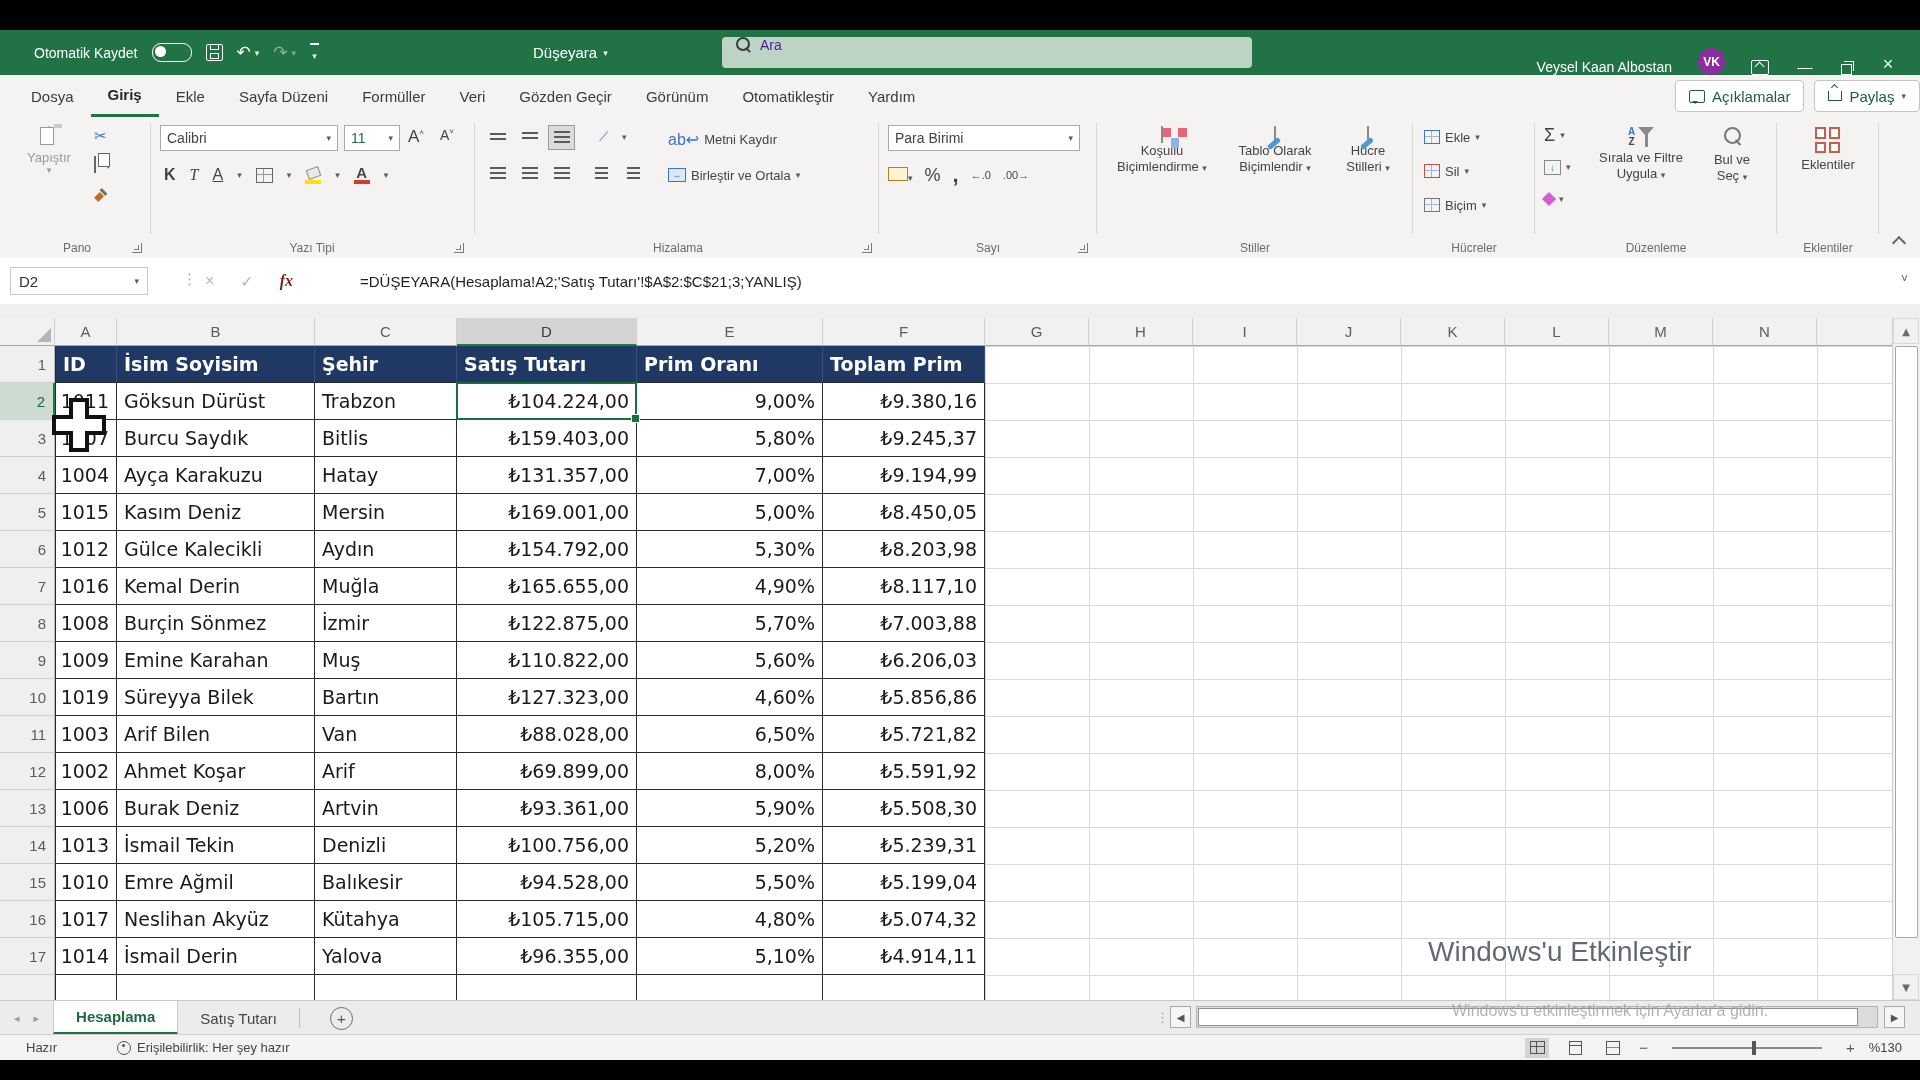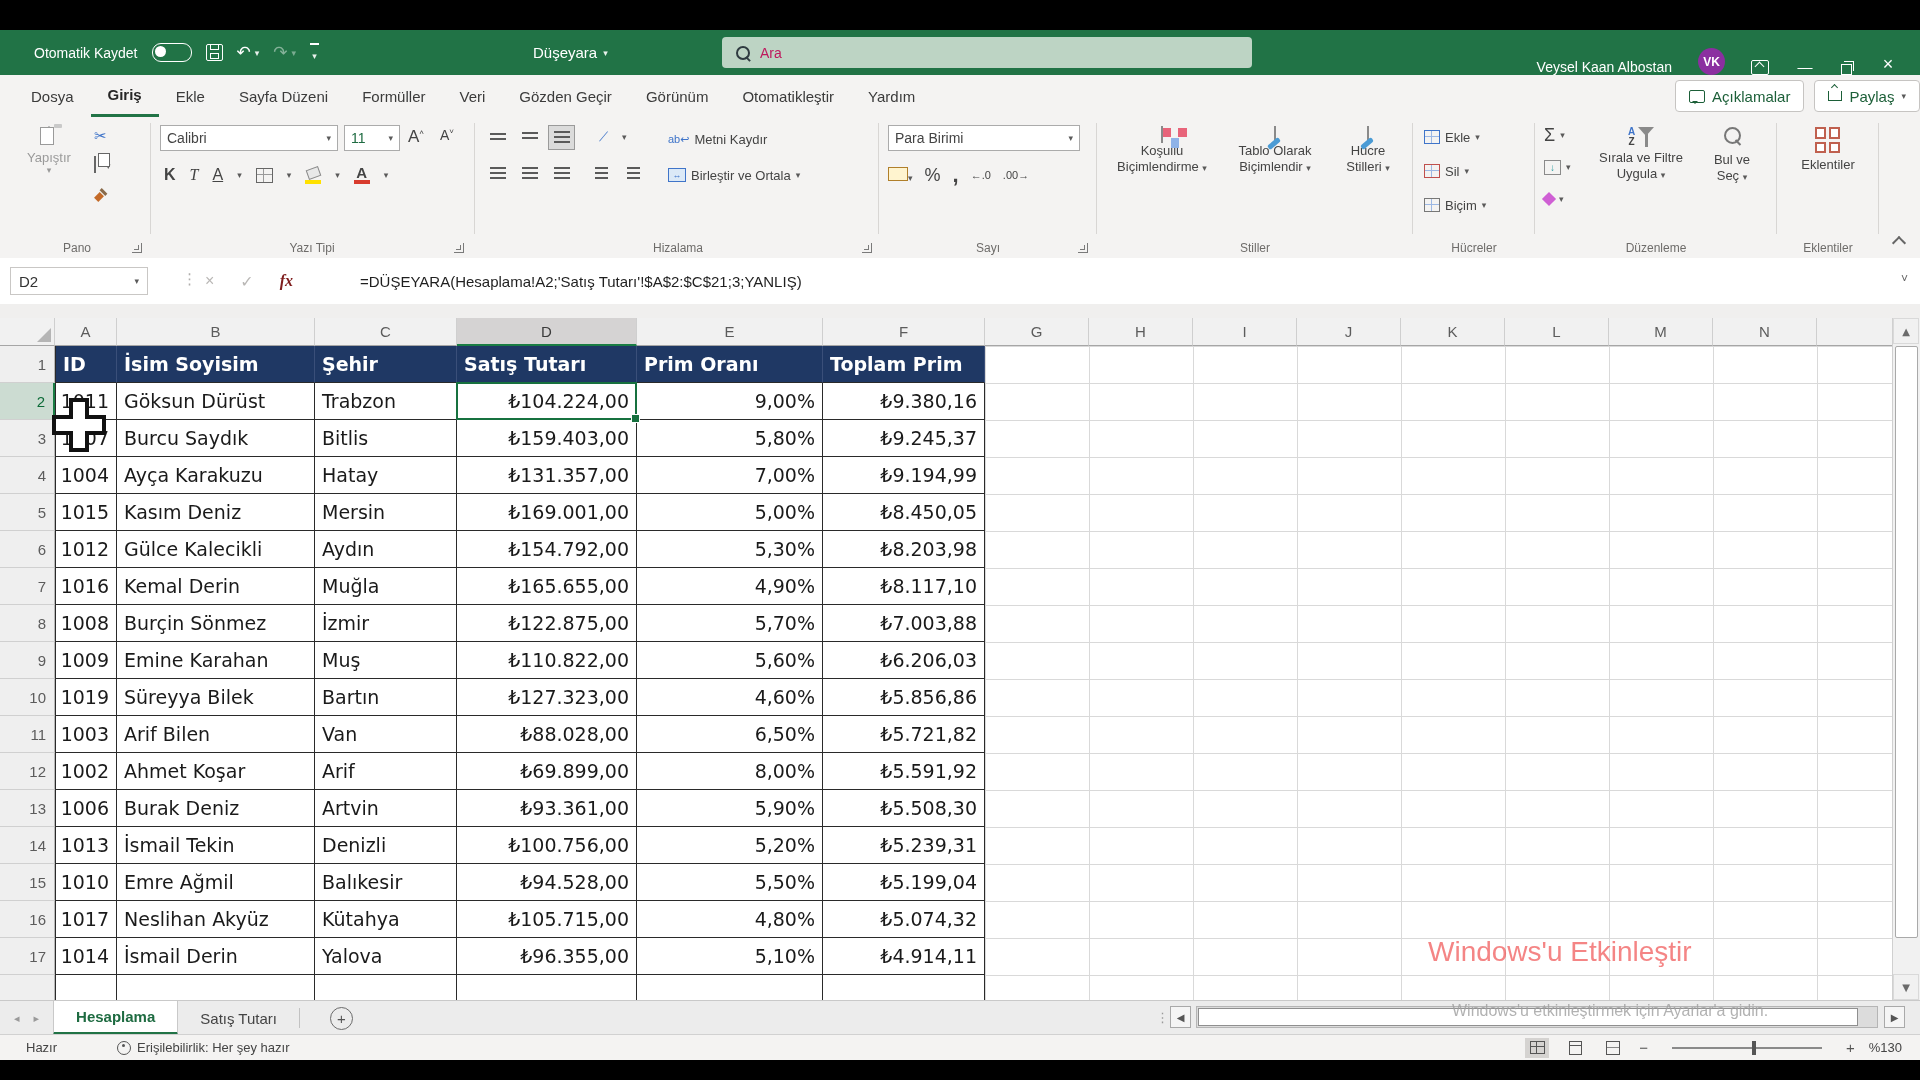--- a/index.html
+++ b/index.html
@@ -15,21 +15,21 @@
   .qat{display:flex;align-items:center;gap:4px}
   .floppy{width:15px;height:15px;border:1px solid #fff;border-radius:2px;position:relative}
   .floppy i{position:absolute;left:3px;top:0;width:7px;height:4px;border:1px solid #fff;border-top:none}
   .floppy em{position:absolute;left:3px;bottom:1px;width:7px;height:4px;border:1px solid #fff}
   .arrow{font-size:17px;line-height:1}
   .dim{opacity:.45}
   .mini-chev{font-size:9px;opacity:.9}
   .qat-custom{display:inline-block;text-align:center}
   .qat-custom b{display:block;width:9px;height:2px;background:#fff;margin:0 auto 1px}
   .docname{position:absolute;left:533px;top:0;height:45px;display:flex;align-items:center;gap:6px;font-size:15px}
-  .searchbox{position:absolute;left:722px;top:7px;width:516px;height:31px;background:#bdd4c4;border-radius:4px;display:flex;align-items:center;padding-left:14px;gap:10px;color:#be185d}
+  .searchbox{position:absolute;left:722px;top:7px;width:516px;height:31px;background:#bdd4c4;border-radius:4px;display:flex;align-items:flex-start;padding-left:14px;gap:10px;color:#4c1d95}
   .mag{width:10px;height:10px;border:2px solid #2f3b40;border-radius:50%;position:relative}
   .mag:after{content:'';position:absolute;left:9px;top:8px;width:2px;height:6px;background:#2f3b40;transform:rotate(-45deg)}
   .tb-right{position:absolute;right:0;top:0;height:45px;display:flex;align-items:flex-end;gap:26px;padding-right:22px}
   .avatar{width:27px;height:27px;border-radius:50%;background:#8b2fa0;display:flex;align-items:center;justify-content:center;font-size:12px;font-weight:bold}
   .winbtn{font-size:15px;width:20px;text-align:center}
   .ribbonopt{width:16px;height:13px;border:1px solid #fff;border-radius:2px;position:relative}
   .ribbonopt i{position:absolute;left:4px;top:2px;width:6px;height:6px;border-left:1.5px solid #fff;border-top:1.5px solid #fff;transform:rotate(45deg)}
   .restore{width:9px;height:9px;border:1px solid #fff;position:relative;margin-top:2px}
   .restore i{position:absolute;left:2px;top:-4px;width:9px;height:9px;border:1px solid #fff;border-bottom:none;border-left:none}
 
@@ -111,21 +111,21 @@
   .num{justify-content:flex-end}
   .hrow .c{background:#1f3864;color:#fff;font-weight:bold;border-right:1px solid #3a4f79;border-bottom:1px solid #2a2a2a}
   .prow{height:25px}
   .prow .c{border-bottom:none}
   .selbox{position:absolute;left:456px;top:64px;width:181px;height:38px;border:2px solid #17713f;box-sizing:border-box;pointer-events:none}
   .handle{position:absolute;left:631px;top:96px;width:7px;height:7px;background:#17713f;border:1px solid #fff}
   .vsb{position:absolute;right:0;top:0;bottom:0;width:27px;background:#f1f1f1;border-left:1px solid #d0d0d0}
   .vsb .btn{position:absolute;left:0;width:26px;height:26px;display:flex;align-items:center;justify-content:center;color:#6b6b6b;font-size:10px;background:#f1f1f1;border:1px solid #d9d9d9;box-sizing:border-box}
   .vsb .thumb{position:absolute;left:2px;top:28px;width:21px;height:590px;background:#fff;border:1px solid #a9a9a9;border-radius:2px}
   .cursorplus{position:absolute;left:50px;top:78px}
-  .wm1{position:absolute;left:1428px;top:618px;font-size:28px;color:#ef4444;opacity:.65;font-family:"Liberation Sans",sans-serif}
+  .wm1{position:absolute;left:1428px;top:618px;font-size:28px;color:#0f172a;opacity:.65;font-family:"Liberation Sans",sans-serif}
 
   
   .sheetbar{position:absolute;top:1000px;left:0;width:1920px;height:34px;background:#ececec;border-top:1px solid #c9c9c9;display:flex;align-items:stretch;font-size:15px;color:#444}
   .navarr{color:#9a9a9a;font-size:11px;display:flex;align-items:center;padding:0 14px}
   .stab{display:flex;align-items:center;padding:0 22px;box-sizing:border-box}
   .stab.active{background:#fff;border-left:1px solid #c9c9c9;border-right:1px solid #c9c9c9;border-bottom:3px solid #217346;color:#1e6b41;font-weight:bold}
   .stabdiv{width:1px;background:#c2c2c2;margin:7px 0}
   .plusbtn{width:21px;height:21px;border:1px solid #6b6b6b;border-radius:50%;display:flex;align-items:center;justify-content:center;font-size:15px;color:#555;margin:6px 0 0 30px}
   .hsb-dots{position:absolute;left:1156px;top:9px;color:#9a9a9a;font-size:13px}
   .hsb-btn{position:absolute;top:5px;width:21px;height:22px;background:#f5f5f5;border:1px solid #a9a9a9;display:flex;align-items:center;justify-content:center;color:#555;font-size:10px;box-sizing:border-box}
@@ -291,21 +291,21 @@
           <span class="lines"></span>
         </span>
       <span class="abtn" style="margin-left:8px">
           <span class="lines" style="width:13px"></span>
         </span>
       <span class="abtn">
           <span class="lines" style="width:13px"></span>
         </span>
     </div>
     <div class="abs smallrow" style="left:188px;top:10px">
-      <span style="color:#3f74c9;font-size:11px">ab↩</span>
+      <span style="color:#3f74c9;font-size:16px">ab↩</span>
       <span>Metni Kaydır</span>
     </div>
     <div class="abs smallrow" style="left:188px;top:46px">
       <span style="display:inline-flex;width:16px;height:12px;border:1px solid #3f74c9;background:#dbe9f7;align-items:center;justify-content:center;font-size:9px;color:#3f74c9">↔</span>
       <span>Birleştir ve Ortala</span>
       <span class="chev">▾</span>
     </div>
     <div class="glabel">Hizalama</div>
     <span class="launcher"></span>
   </div>

